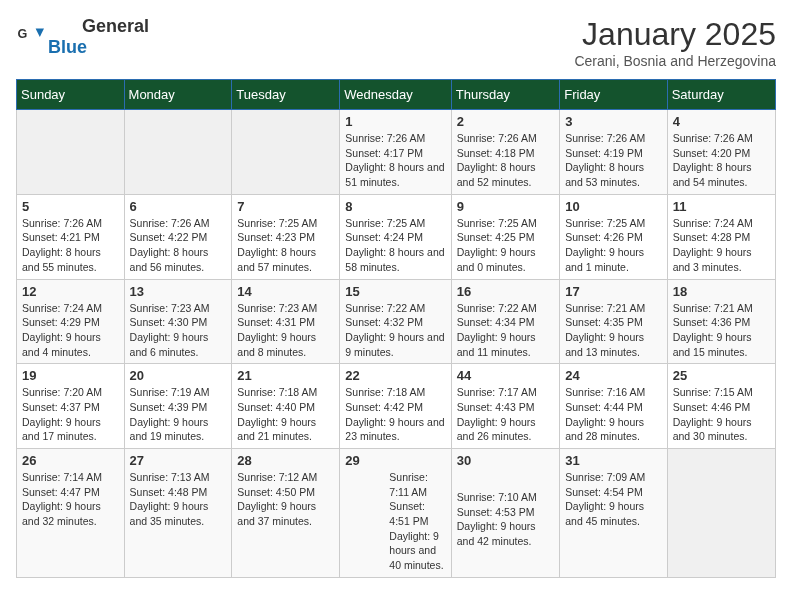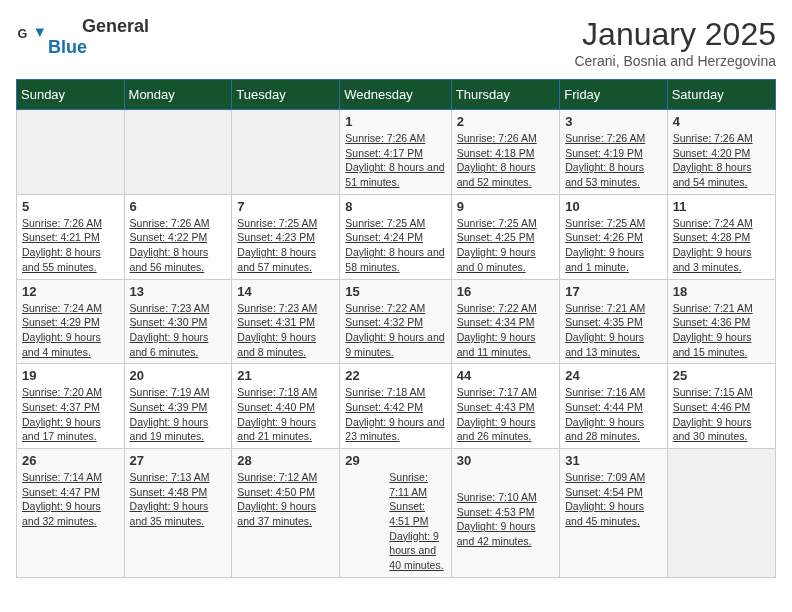--- a/index.html
+++ b/index.html
@@ -80,21 +80,20 @@
       font-size: 13px;
       font-weight: bold;
       color: #333;
       display: block;
       margin-bottom: 2px;
     }
     .day-info {
       color: #333;
       font-size: 10.5px;
       line-height: 1.4;
-      text-decoration: underline;
     }
     .empty-cell {
       background: #f0f0f0 !important;
     }
   </style>
 </head>
 <body>
 
 <div class="header">
   <div class="logo">

